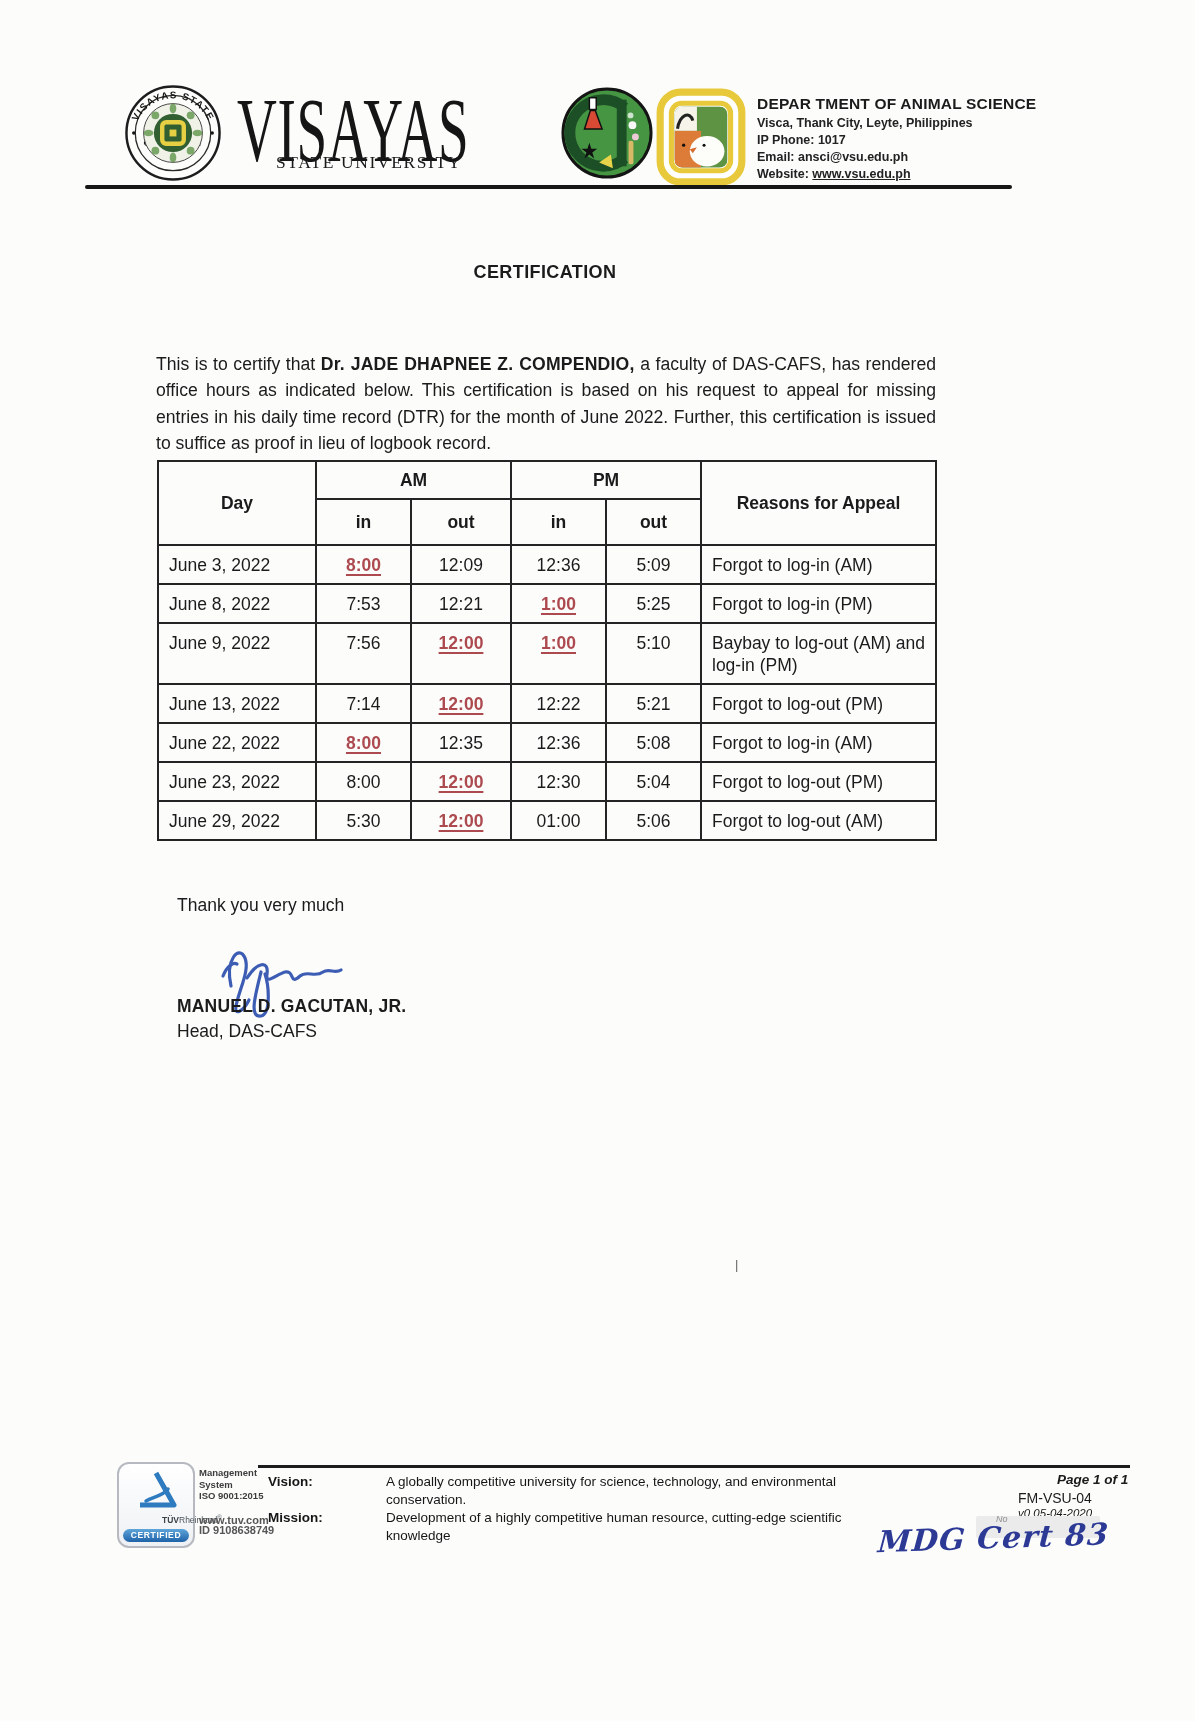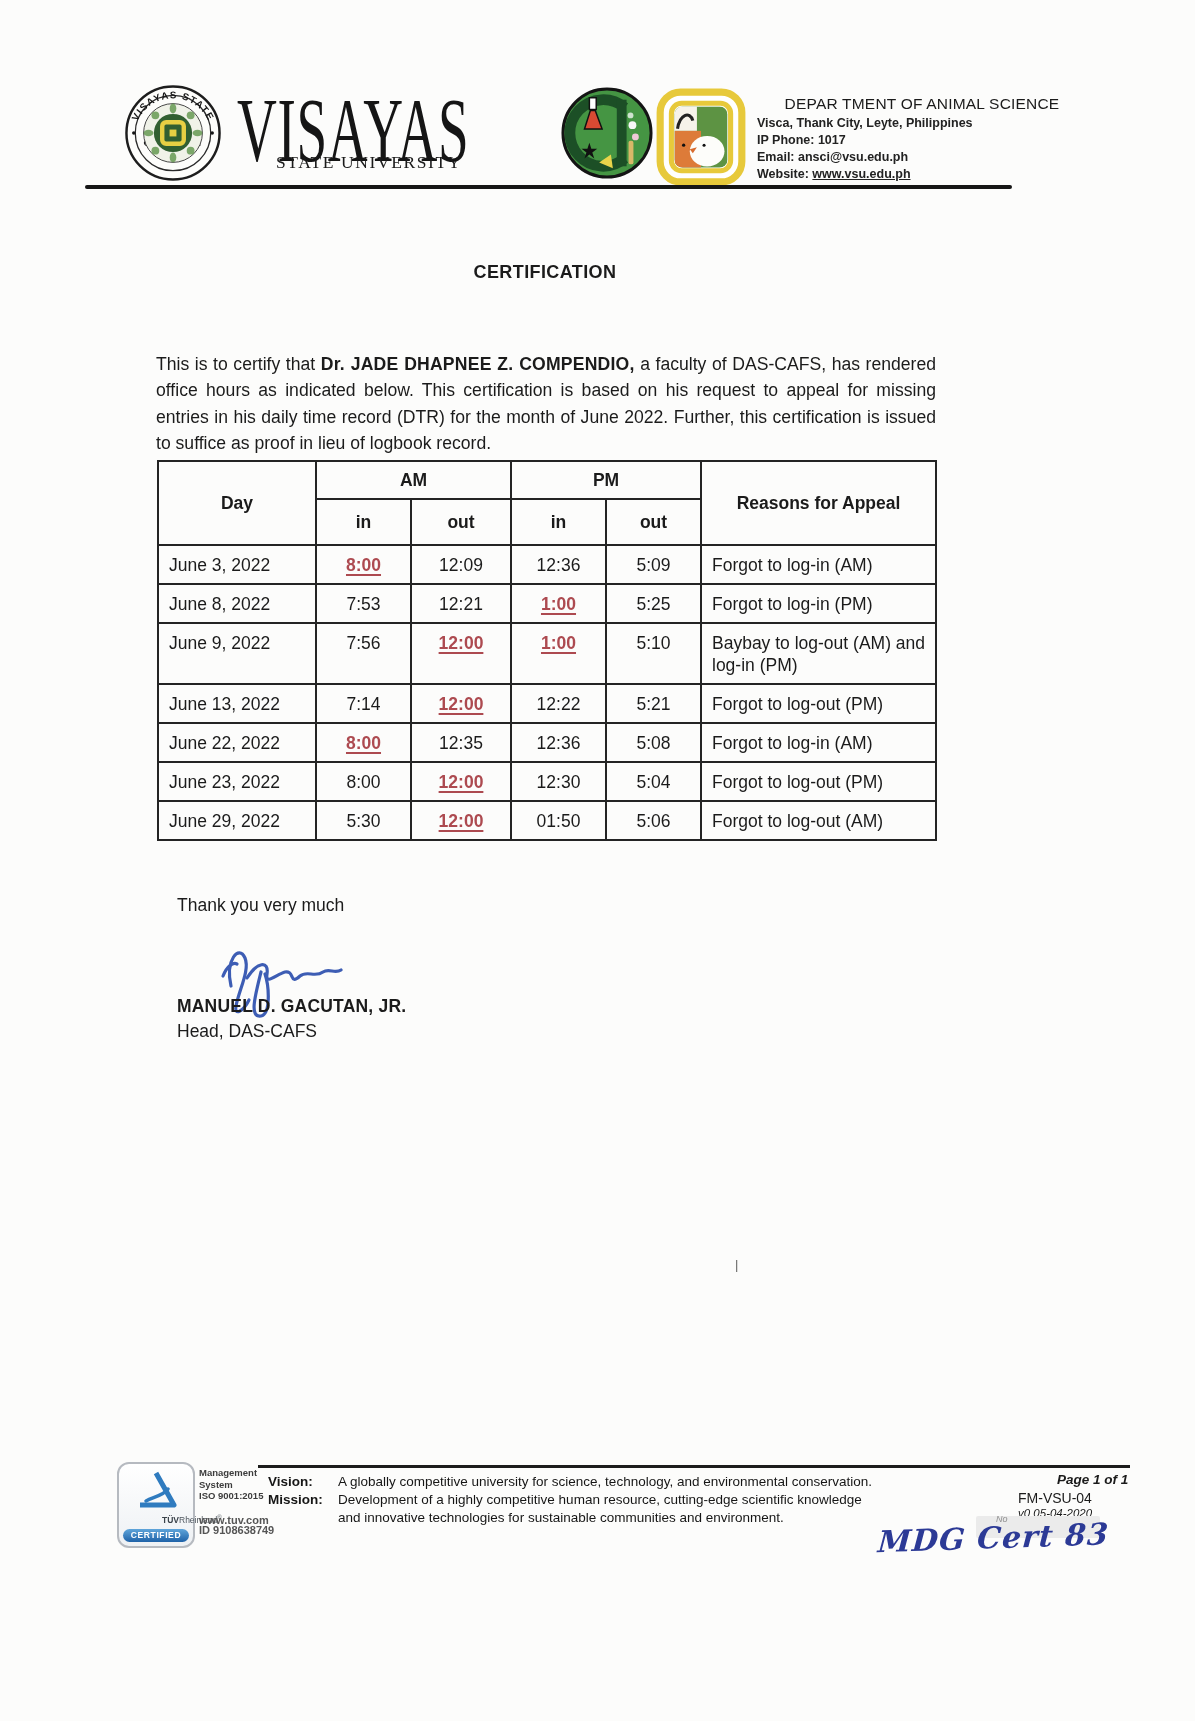--- a/index.html
+++ b/index.html
@@ -8,21 +8,21 @@
   
   .seal{position:absolute;left:124px;top:84px;width:98px;height:98px;}
   .wm1{position:absolute;left:237px;top:88px;font-family:"Liberation Serif",serif;
        font-size:92px;line-height:84px;color:#151515;transform:scaleX(.6);transform-origin:0 0;
        letter-spacing:1px;white-space:nowrap;}
   .wm2{position:absolute;left:276px;top:152px;font-family:Liberation Serif, serif;
        font-size:17.5px;letter-spacing:1.6px;color:#1a1a1a;white-space:nowrap;}
   .cafs{position:absolute;left:560px;top:86px;width:94px;height:94px;}
   .animal{position:absolute;left:656px;top:88px;width:90px;height:98px;}
   .dept{position:absolute;left:757px;top:95px;width:330px;}
-  .dept-name{font-size:15.5px;font-weight:400;letter-spacing:.2px;white-space:nowrap;text-align:center;}
+  .dept-name{font-size:15.5px;font-weight:700;letter-spacing:.2px;white-space:nowrap;}
   .dept-line{font-size:12.5px;font-weight:700;margin-top:3px;color:#222;}
   .dept-line .u{text-decoration:underline;}
   .rule{position:absolute;left:85px;top:185px;width:927px;height:4px;background:#161616;border-radius:2px;}
   
   .title{position:absolute;left:156px;top:262px;width:778px;text-align:center;
          font-size:18px;font-weight:700;letter-spacing:.4px;}
   .bodytext{position:absolute;left:156px;top:333px;width:780px;font-size:17.6px;
             line-height:26.5px;text-align:justify;}
   .bodytext b{letter-spacing:.2px;}
   
@@ -51,21 +51,21 @@
   .tuv-brand b{color:#3a424a;margin-left:43px;}
   .tuv-banner{position:absolute;bottom:4px;left:4px;right:4px;height:13px;border-radius:7px;
               background:linear-gradient(#5fa5da,#1e62a8);color:#fff;font-size:8.5px;font-weight:700;
               text-align:center;line-height:13px;letter-spacing:.6px;}
   .tuv-side{position:absolute;left:199px;top:1467px;width:110px;font-size:9.5px;font-weight:700;
             color:#3c3c3c;line-height:11.5px;}
   .tuv-side .small{font-size:11px;line-height:10px;color:#555;}
   .tuv-gap{height:13px;}
   .fline{position:absolute;left:258px;top:1465px;width:872px;height:2.5px;background:#1c1c1c;}
   .vm{position:absolute;left:268px;top:1473px;width:640px;font-size:13.5px;line-height:18px;color:#161616;}
-  .vm-row{display:flex;}
+  .vm-row{display:flex;gap:48px;}
   .vm-label{width:70px;font-weight:700;flex:none;}
   .pageinfo{position:absolute;left:1018px;top:1472px;width:140px;}
   .pi1{font-size:13.5px;font-style:italic;font-weight:700;margin-left:39px;}
   .pi2{font-size:14px;font-weight:400;margin-top:3px;}
   .pi3{font-size:11.5px;font-style:italic;margin-top:1px;}
   .note{position:absolute;left:878px;top:1508px;width:250px;height:64px;}
   .note-bg{position:absolute;left:98px;top:8px;width:124px;height:22px;background:#ebebeb;border-radius:2px;}
   .note-no{position:absolute;left:118px;top:6px;font-size:9px;color:#8f8f8f;font-style:italic;}
   .note-text{position:absolute;left:0;top:12px;width:245px;font-family:"DejaVu Serif",serif;
              font-style:italic;font-weight:700;font-size:30px;color:#2c3a96;
@@ -227,21 +227,21 @@
           <td class="c-time">8:00</td>
           <td class="c-time red">12:00</td>
           <td class="c-time">12:30</td>
           <td class="c-time">5:04</td>
           <td class="c-reason">Forgot to log-out (PM)</td>
         </tr>
         <tr>
           <td class="c-day">June 29, 2022</td>
           <td class="c-time">5:30</td>
           <td class="c-time red">12:00</td>
-          <td class="c-time">01:50</td>
+          <td class="c-time">01:00</td>
           <td class="c-time">5:06</td>
           <td class="c-reason">Forgot to log-out (AM)</td>
         </tr>
       </tbody>
   </table>
 
   <div class="closing">Thank you very much</div>
 
   <svg class="sig-scribble" viewBox="0 0 158 84">
     <g stroke="#3d5db4" stroke-width="3.2" fill="none" stroke-linecap="round">
@@ -277,21 +277,20 @@
 
   <div class="vm">
     <div class="vm-row">
       <div class="vm-label">Vision:</div>
       <div>A globally competitive university for science, technology, and environmental conservation.</div>
     </div>
     <div class="vm-row">
       <div class="vm-label">Mission:</div>
       <div>
         <div>Development of a highly competitive human resource, cutting-edge scientific knowledge</div>
-        <div>and innovative technologies for sustainable communities and environment.</div>
       </div>
     </div>
   </div>
 
   <div class="pageinfo">
     <div class="pi1">Page 1 of 1</div>
     <div class="pi2">FM-VSU-04</div>
     <div class="pi3">v0 05-04-2020</div>
   </div>
 

